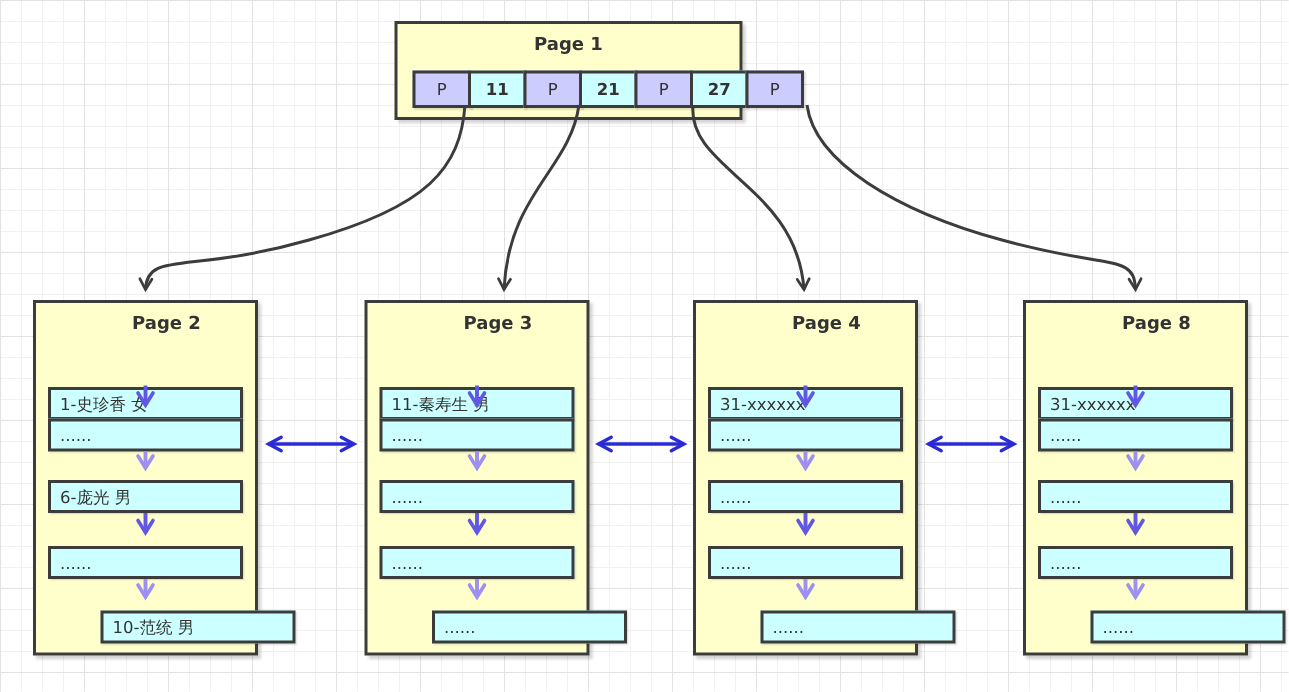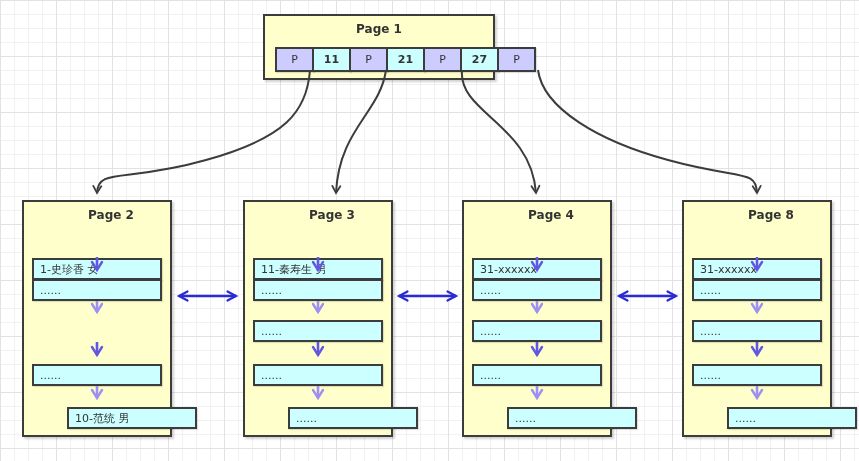--- a/index.html
+++ b/index.html
@@ -102,20 +102,21 @@
       <div class="cell pointer">P</div>
       <div class="cell key">27</div>
       <div class="cell pointer">P</div>
     </div>
   </div>
 
   <div class="page leaf-page" style="left:22px">
     <div class="page-title">Page 2</div>
     <div class="record r1">1-史珍香 女</div>
     <div class="record r2">......</div>
+    <div class="record r3">6-庞光 男</div>
     <div class="record r4">......</div>
     <div class="record r5">10-范统 男</div>
   </div>
 
   <div class="page leaf-page" style="left:243px">
     <div class="page-title">Page 3</div>
     <div class="record r1">11-秦寿生 男</div>
     <div class="record r2">......</div>
     <div class="record r3">......</div>
     <div class="record r4">......</div>

